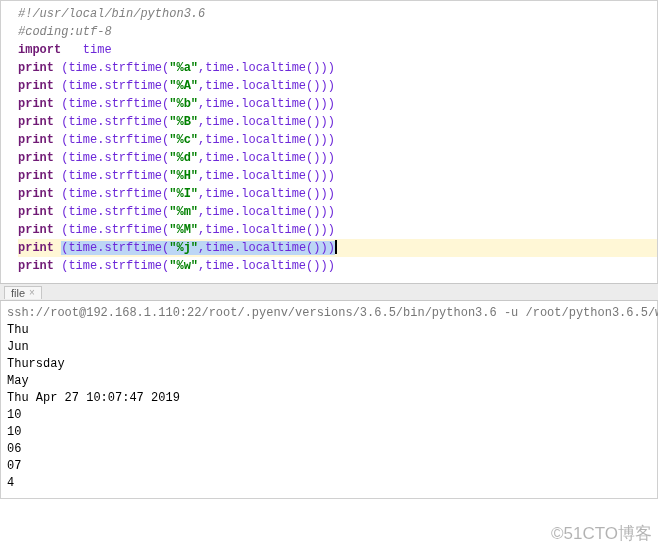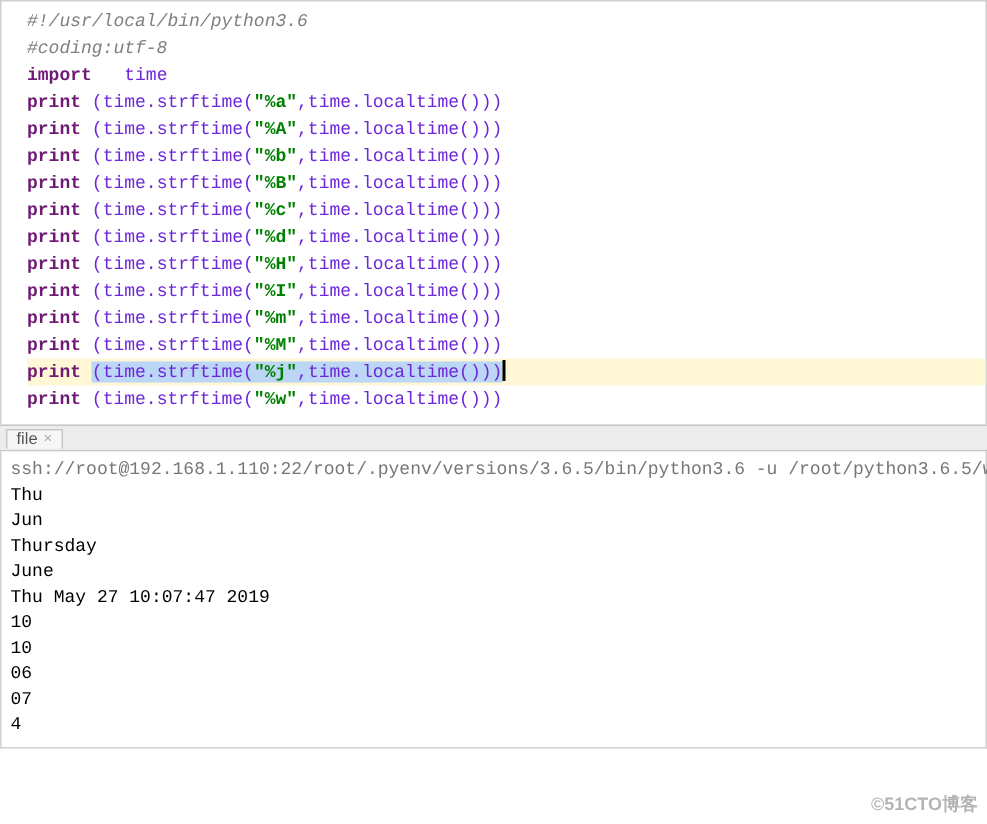--- a/index.html
+++ b/index.html
@@ -76,44 +76,44 @@
     font-family:"Courier New", Consolas, monospace;
     font-size:12px;
     color:#000;
   }
   .out-cmd { color:#777; }
   .watermark {
     position:absolute;
     right:6px;
     bottom:4px;
     font-family: Arial, sans-serif;
-    font-size:12px;
+    font-size:17px;
     color: rgba(0,0,0,0.3);
-    font-weight:bold;
+    font-weight:normal;
   }
 </style>
 </head>
 <body>
 
 <div class="editor" id="editor"><div class="code-line"><span class="comment">#!/usr/local/bin/python3.6</span></div><div class="code-line"><span class="comment">#coding:utf-8</span></div><div class="code-line"><span class="keyword">import</span><span class="plain">   time</span></div><div class="code-line"><span class="keyword">print</span><span class="plain"> (time.strftime(</span><span class="string">"%a"</span><span class="plain">,time.localtime()))</span></div><div class="code-line"><span class="keyword">print</span><span class="plain"> (time.strftime(</span><span class="string">"%A"</span><span class="plain">,time.localtime()))</span></div><div class="code-line"><span class="keyword">print</span><span class="plain"> (time.strftime(</span><span class="string">"%b"</span><span class="plain">,time.localtime()))</span></div><div class="code-line"><span class="keyword">print</span><span class="plain"> (time.strftime(</span><span class="string">"%B"</span><span class="plain">,time.localtime()))</span></div><div class="code-line"><span class="keyword">print</span><span class="plain"> (time.strftime(</span><span class="string">"%c"</span><span class="plain">,time.localtime()))</span></div><div class="code-line"><span class="keyword">print</span><span class="plain"> (time.strftime(</span><span class="string">"%d"</span><span class="plain">,time.localtime()))</span></div><div class="code-line"><span class="keyword">print</span><span class="plain"> (time.strftime(</span><span class="string">"%H"</span><span class="plain">,time.localtime()))</span></div><div class="code-line"><span class="keyword">print</span><span class="plain"> (time.strftime(</span><span class="string">"%I"</span><span class="plain">,time.localtime()))</span></div><div class="code-line"><span class="keyword">print</span><span class="plain"> (time.strftime(</span><span class="string">"%m"</span><span class="plain">,time.localtime()))</span></div><div class="code-line"><span class="keyword">print</span><span class="plain"> (time.strftime(</span><span class="string">"%M"</span><span class="plain">,time.localtime()))</span></div><div class="code-line highlight"><span class="keyword">print</span><span> </span><span class="sel-bg"><span class="plain">(time.strftime(</span><span class="string">"%j"</span><span class="plain">,time.localtime()))</span></span><span class="cursor-mark"></span></div><div class="code-line"><span class="keyword">print</span><span class="plain"> (time.strftime(</span><span class="string">"%w"</span><span class="plain">,time.localtime()))</span></div></div>
 
 <div class="panel-tabs">
   <div class="panel-tab">
     <span>file</span>
     <span class="close-x">×</span>
   </div>
 </div>
 
 <div class="output" id="output">
     <div class="out-line out-cmd">ssh://root@192.168.1.110:22/root/.pyenv/versions/3.6.5/bin/python3.6 -u /root/python3.6.5/web/data/f</div>
     <div class="out-line">Thu</div>
     <div class="out-line">Jun</div>
     <div class="out-line">Thursday</div>
-    <div class="out-line">June</div>
-    <div class="out-line">Thu May 27 10:07:47 2019</div>
+    <div class="out-line">May</div>
+    <div class="out-line">Thu Apr 27 10:07:47 2019</div>
     <div class="out-line">10</div>
     <div class="out-line">10</div>
     <div class="out-line">06</div>
     <div class="out-line">07</div>
     <div class="out-line">4</div>
   </div>
 
 <div class="watermark">©51CTO博客</div>
 
 </body></html>

